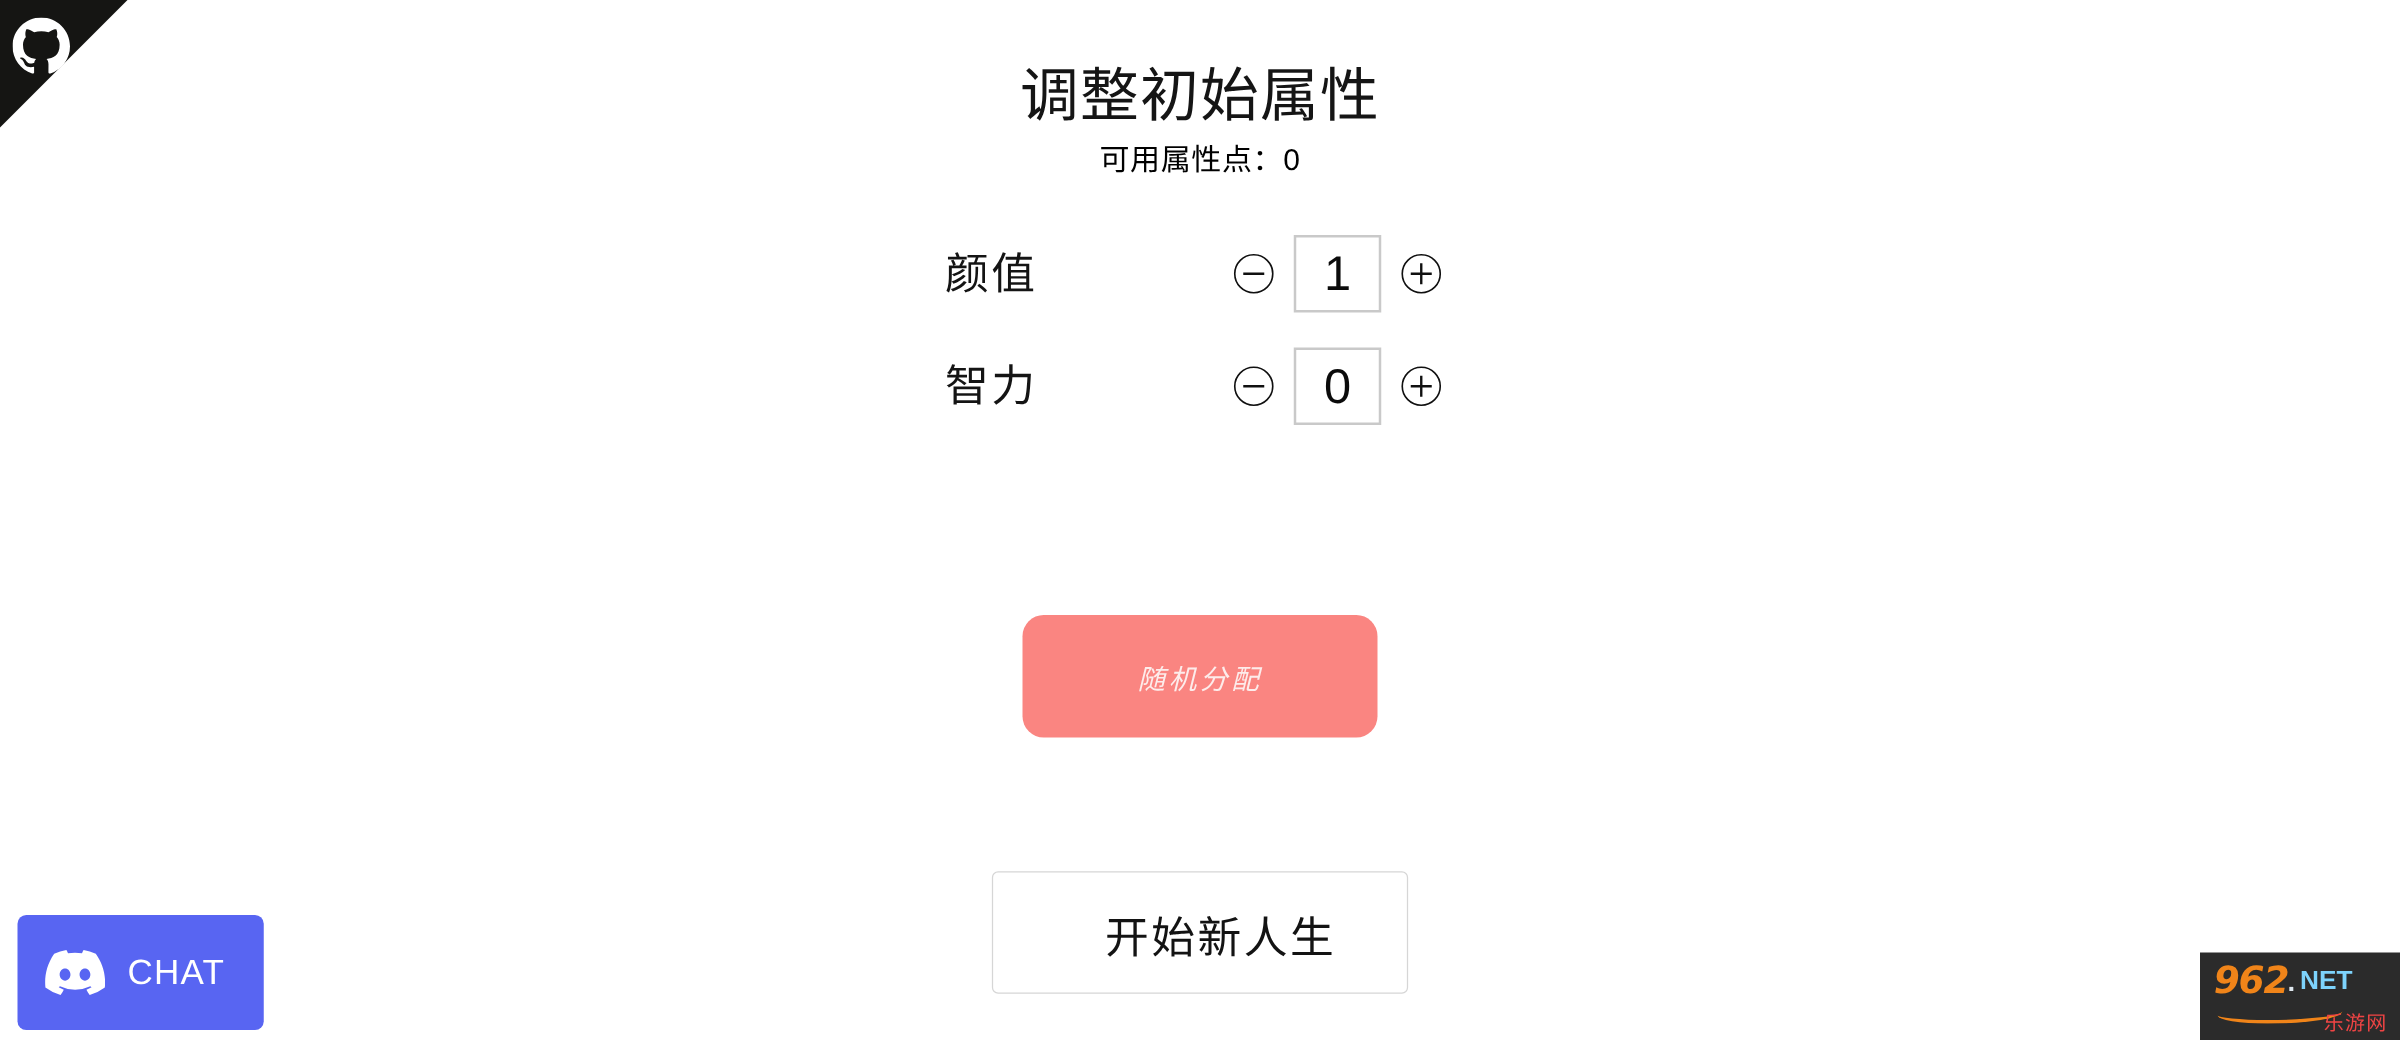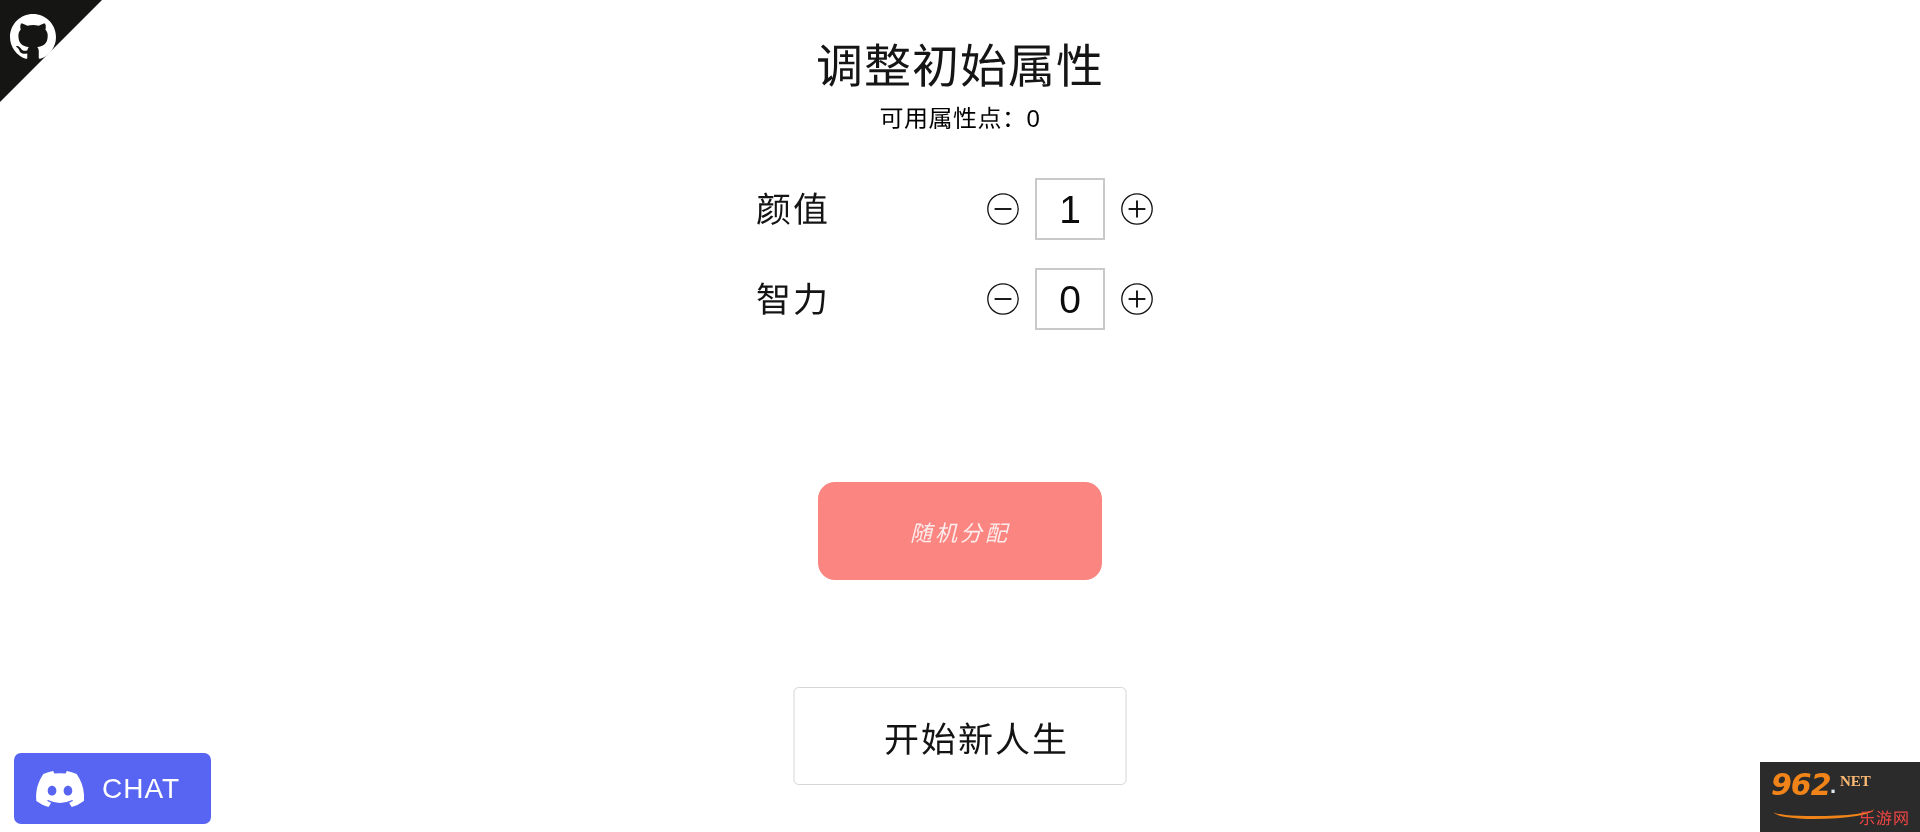--- a/index.html
+++ b/index.html
@@ -47,21 +47,21 @@
     display: block;
     width: 46px;
     height: 46px;
     fill: #ffffff;
   }
 
   
   .panel {
     position: absolute;
     left: 0;
-    top: 4px;
+    top: 14px;
     width: 1920px;
     height: 586px;
     display: flex;
     flex-direction: column;
     align-items: center;
   }
 
   .page-title {
     margin: 0;
     padding: 0;
@@ -204,21 +204,21 @@
     justify-content: center;
     padding-left: 39px;
   }
 
   
   .discord-chat {
     position: absolute;
     left: 14px;
     bottom: 8px;
     width: 197px;
-    height: 71px;
+    height: 92px;
     background: #5865f2;
     border-radius: 7px;
     display: flex;
     align-items: center;
     padding-left: 22px;
     box-sizing: border-box;
     cursor: pointer;
     z-index: 30;
   }
   .discord-chat .discord-icon svg {
@@ -260,25 +260,25 @@
     font-style: italic;
     font-weight: bold;
     letter-spacing: -1px;
     color: #f08419;
     font-family: "DejaVu Sans", sans-serif;
   }
   .watermark .wm-net {
     position: absolute;
     left: 80px;
     top: 11px;
-    font-size: 15px;
+    font-size: 21px;
     font-weight: bold;
-    color: #fdba74;
+    color: #7dd3fc;
     letter-spacing: 0px;
-    font-family: Liberation Serif, serif;
+    font-family: Liberation Sans, sans-serif;
   }
   .watermark .wm-dot {
     position: absolute;
     left: 70px;
     top: 11px;
     font-size: 22px;
     font-weight: bold;
     color: #dfe7ee;
   }
   .watermark .wm-cn {

